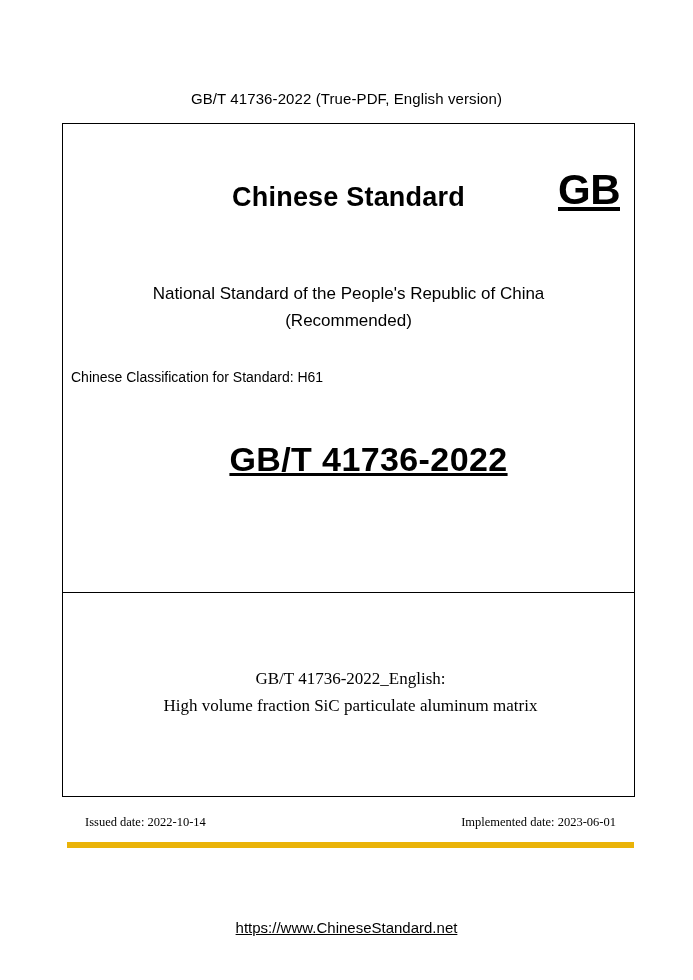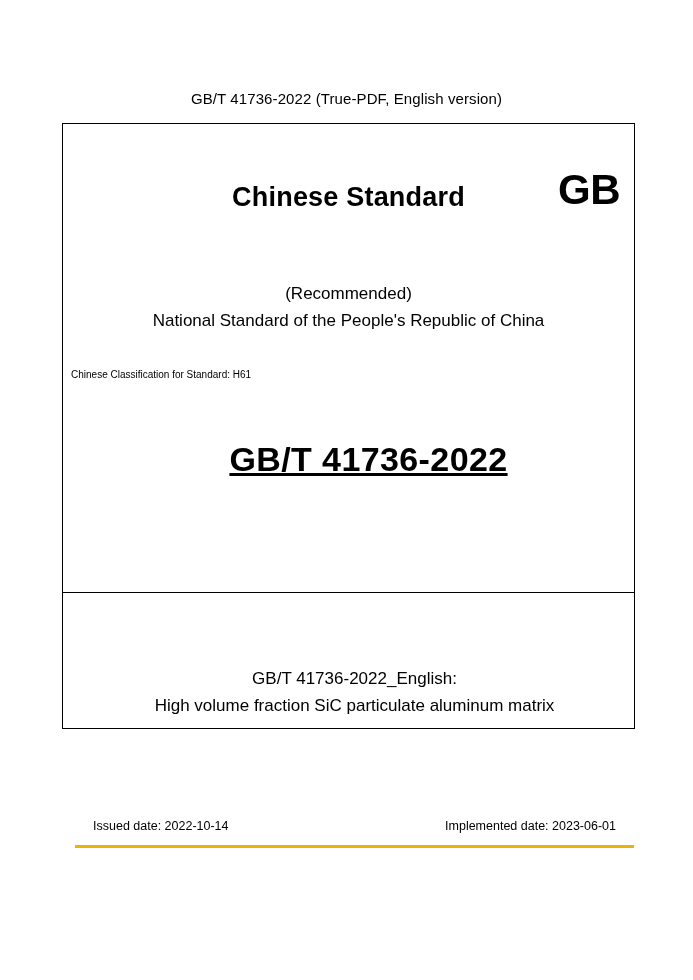--- a/index.html
+++ b/index.html
@@ -29,21 +29,21 @@
     width: 693px;
     text-align: center;
     font-size: 15px;
     letter-spacing: 0.1px;
   }
   .cover-box {
     position: absolute;
     top: 99px;
     left: 62px;
     width: 573px;
-    height: 606px;
+    height: 674px;
     border: 1px solid #000000;
     box-sizing: border-box;
   }
   .section-top {
     position: absolute;
     top: 0;
     left: 0;
     right: 0;
     height: 469px;
     border-bottom: 1px solid #000000;
@@ -59,57 +59,59 @@
     font-weight: bold;
     letter-spacing: 0.2px;
   }
   .gb-logo {
     position: absolute;
     top: 42px;
     right: 14px;
     font-size: 42px;
     font-weight: bold;
     letter-spacing: -0.5px;
+    text-decoration: underline;
   }
   .national-standard {
     position: absolute;
     top: 156px;
     left: 0;
     width: 100%;
     text-align: center;
     font-size: 17px;
     line-height: 27px;
   }
   .classification {
     position: absolute;
     top: 245px;
     left: 8px;
-    font-size: 10px;
+    font-size: 14px;
   }
   .std-number {
     position: absolute;
     top: 316px;
     left: 0;
     width: 100%;
     text-align: center;
     font-size: 34px;
     font-weight: bold;
     letter-spacing: 0.4px;
     padding-left: 40px;
     box-sizing: border-box;
     text-decoration: underline;
   }
   .section-mid {
     position: absolute;
     top: 469px;
-    left: 12px;
+    left: 4px;
     right: 0;
     height: 255px;
-    border-bottom: 3px solid #eab308;
+    border-bottom: 6px solid #eab308;
     box-sizing: border-box;
+    font-family: Liberation Serif, serif;
   }
   .english-title {
     position: absolute;
     top: 72px;
     left: 30px;
     right: 30px;
     text-align: center;
     font-size: 17px;
     line-height: 27px;
   }
@@ -158,35 +160,38 @@
 <div class="page">
 
   <div class="top-title">GB/T 41736-2022 (True-PDF, English version)</div>
 
   <div class="cover-box">
 
     <div class="section-top">
       <div class="chinese-standard">Chinese Standard</div>
       <div class="gb-logo">GB</div>
       <div class="national-standard">
+        <div>National Standard of the People's Republic of China</div>
         <div>(Recommended)</div>
-        <div>National Standard of the People's Republic of China</div>
       </div>
       <div class="classification">Chinese Classification for Standard: H61</div>
       <div class="std-number">GB/T 41736-2022</div>
     </div>
 
     <div class="section-mid">
       <div class="english-title">
         <div>GB/T 41736-2022_English:</div>
         <div>High volume fraction SiC particulate aluminum matrix</div>
       </div>
       <div class="dates-row">
         <div>Issued date: 2022-10-14</div>
         <div>Implemented date: 2023-06-01</div>
       </div>
     </div>
 
 
   </div>
 
+  <div class="footer-link">
+    <span>https://www.ChineseStandard.net</span>
+  </div>
 
 </div>
 
 </body></html>

